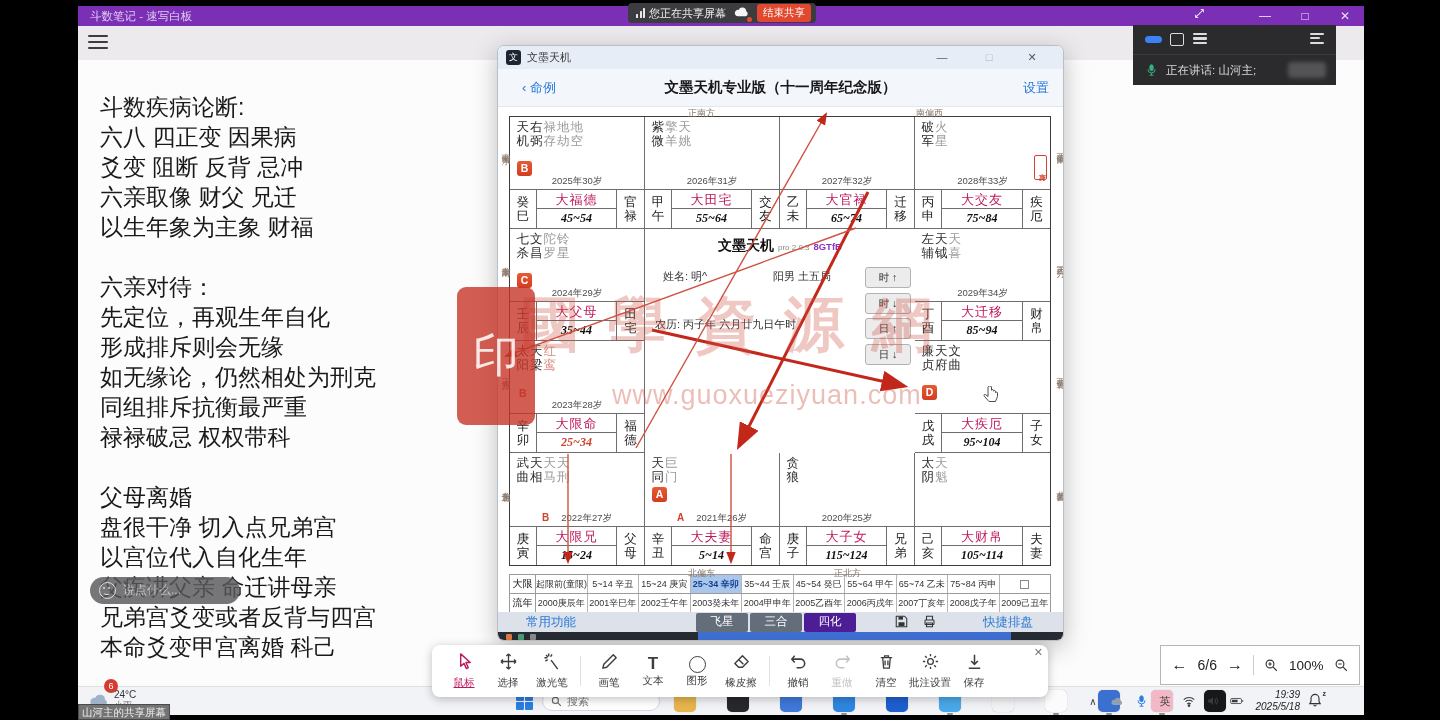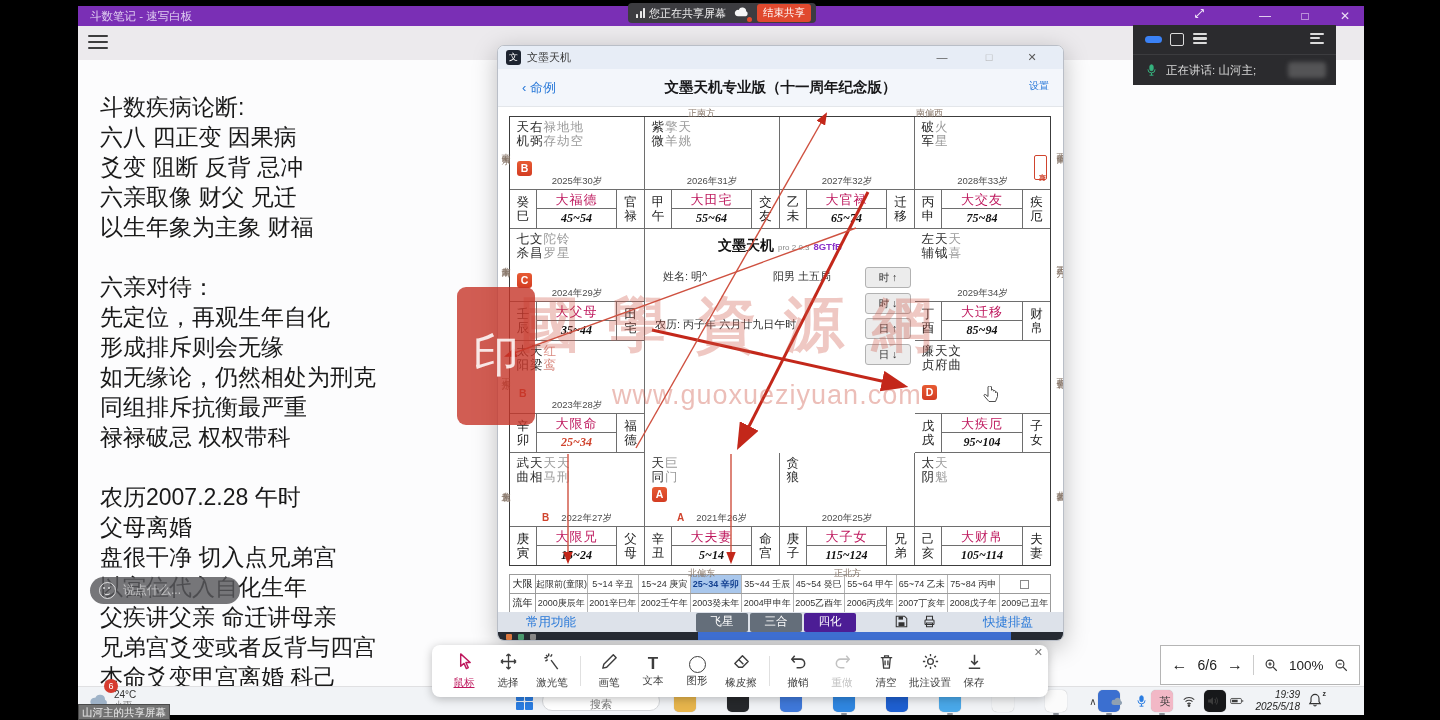--- a/index.html
+++ b/index.html
@@ -42,21 +42,21 @@
   #appwin{position:absolute;left:497px;top:45px;width:567px;height:596px;background:#fff;border:1px solid #b9bec7;
     border-radius:7px;box-shadow:0 6px 24px rgba(0,0,0,.25);z-index:5;box-sizing:border-box;overflow:hidden;}
   .aw-title{position:absolute;left:0;top:0;right:0;height:23px;background:#e7edf6;display:flex;align-items:center;}
   .aw-title .appico{width:15px;height:15px;background:#1d2430;border-radius:3px;color:#fff;font-size:9px;line-height:15px;
     text-align:center;margin:0 6px 0 8px;}
   .aw-title .t{font-size:11px;color:#3a3a3a;}
   .awctl{position:absolute;top:3px;width:26px;text-align:center;font-size:11px;color:#5a5a5a;line-height:17px;}
   .aw-header{position:absolute;left:0;top:23px;right:0;height:37px;background:#f3f6fb;border-bottom:1px solid #e3e6ea;}
   .aw-header .back{position:absolute;left:24px;top:10px;color:#2878d8;font-size:13px;cursor:pointer;}
   .aw-header .hd{position:absolute;left:0;right:0;top:9px;text-align:center;font-size:14.5px;font-weight:bold;color:#18181a;}
-  .aw-header .set{position:absolute;right:14px;top:10px;color:#2878d8;font-size:10px;cursor:pointer;}
+  .aw-header .set{position:absolute;right:14px;top:10px;color:#2878d8;font-size:13px;cursor:pointer;}
   .compass{position:absolute;font-size:9px;color:#877669;z-index:3;}
   .compass.v{writing-mode:vertical-rl;letter-spacing:1px;}
   
   #grid{position:absolute;left:11px;top:70px;width:542px;height:450px;border:1.5px solid #3c3c3c;box-sizing:border-box;
     display:grid;grid-template-columns:repeat(4,1fr);grid-template-rows:repeat(4,1fr);background:#fff;}
   .cell{position:relative;border-right:1px solid #6e6e6e;border-bottom:1px solid #6e6e6e;box-sizing:border-box;}
   .cell.c4{border-right:none;}.cell.r4{border-bottom:none;}
   .stars{position:absolute;left:6px;top:4px;display:flex;}
   .star{display:flex;flex-direction:column;width:13.5px;text-align:center;font-size:12.5px;line-height:13.5px;}
   .sh0{color:#2b2b2b;}.sh1{color:#9a9a9a;}.sh2{color:#d98a80;}
@@ -145,21 +145,21 @@
   #taskbar{position:absolute;left:78px;top:686px;width:1286px;height:28px;background:#f1f3f6;border-top:1px solid #e0e0e2;z-index:10;}
   #weather{position:absolute;left:10px;top:2px;display:flex;align-items:center;gap:4px;cursor:pointer;}
   #weather .cl{color:#9fb3c8;width:22px;height:15px;}
   #weather .wtxt{font-size:10px;color:#333;line-height:11px;}
   #weather .wtxt .cond{color:#777;font-size:9px;}
   #wbadge{position:absolute;left:104px;top:679px;width:14px;height:14px;background:#d63b2f;color:#fff;border-radius:50%;
     font-size:9px;text-align:center;line-height:14px;z-index:12;}
   #startbtn{position:absolute;left:438px;top:6px;width:17px;height:17px;display:grid;grid-template-columns:8px 8px;gap:1px;cursor:pointer;}
   #startbtn i{background:#2b7de1;width:8px;height:8px;border-radius:1px;}
   #searchbox{position:absolute;left:464px;top:4px;width:118px;height:20px;background:#fff;border:1px solid #d5d7da;border-radius:10px;
-    display:flex;align-items:center;gap:5px;padding:0 8px;box-sizing:border-box;cursor:text;flex-direction:column;}
+    display:flex;align-items:center;gap:5px;padding:0 8px;box-sizing:border-box;cursor:text;}
   #searchbox svg{width:11px;height:11px;color:#666;}
   #searchbox .sp{font-size:11px;color:#777;}
   #appicons{position:absolute;left:596px;top:3px;display:flex;gap:31px;}
   .appic{width:22px;height:22px;border-radius:5px;position:relative;cursor:pointer;box-shadow:0 0 1px rgba(0,0,0,.3);}
   .appic .rundot{position:absolute;left:8px;bottom:-3px;width:6px;height:2.5px;border-radius:1px;background:#8a8f98;}
   #tray{position:absolute;right:120px;top:0;height:28px;display:flex;align-items:center;gap:10px;color:#3c3c3c;}
   #tray .tico{width:14px;height:14px;cursor:pointer;display:flex;align-items:center;justify-content:center;}
   #tray .chev{font-size:10px;}
   #tray .ime{font-size:11px;}
   #clock{position:absolute;right:64px;top:2px;text-align:right;font-size:10px;color:#222;line-height:12px;cursor:default;font-style:italic;}
@@ -204,21 +204,20 @@
     <div class="wb-line">六亲取像 财父 兄迁</div>
     <div class="wb-line">以生年象为主象 财福</div>
     <div class="wb-line">&nbsp;</div>
     <div class="wb-line">六亲对待：</div>
     <div class="wb-line">先定位，再观生年自化</div>
     <div class="wb-line">形成排斥则会无缘</div>
     <div class="wb-line">如无缘论，仍然相处为刑克</div>
     <div class="wb-line">同组排斥抗衡最严重</div>
     <div class="wb-line">禄禄破忌 权权带科</div>
     <div class="wb-line">&nbsp;</div>
-    <div class="wb-line">农历2007.2.28 午时</div>
     <div class="wb-line">父母离婚</div>
     <div class="wb-line">盘很干净 切入点兄弟宫</div>
     <div class="wb-line">以宫位代入自化生年</div>
     <div class="wb-line">父疾讲父亲 命迁讲母亲</div>
     <div class="wb-line">兄弟宫爻变或者反背与四宫</div>
     <div class="wb-line">本命爻变甲宫离婚 科己</div>
   </div>
 
 <div id="sharepill">
   <span class="bars">

